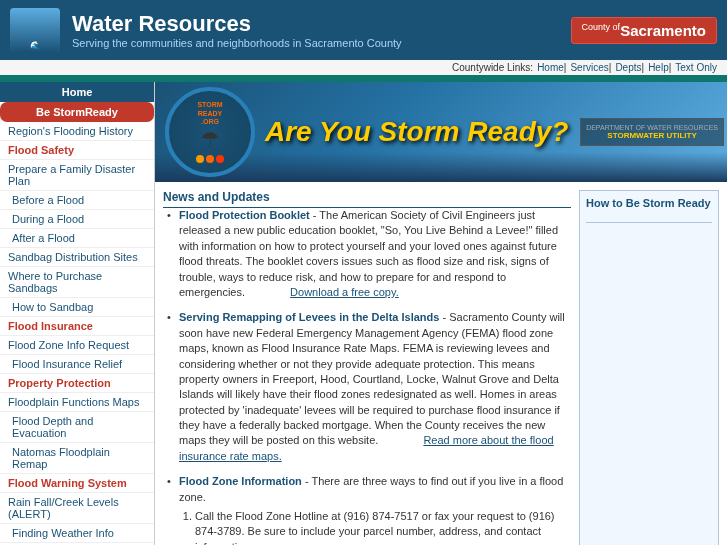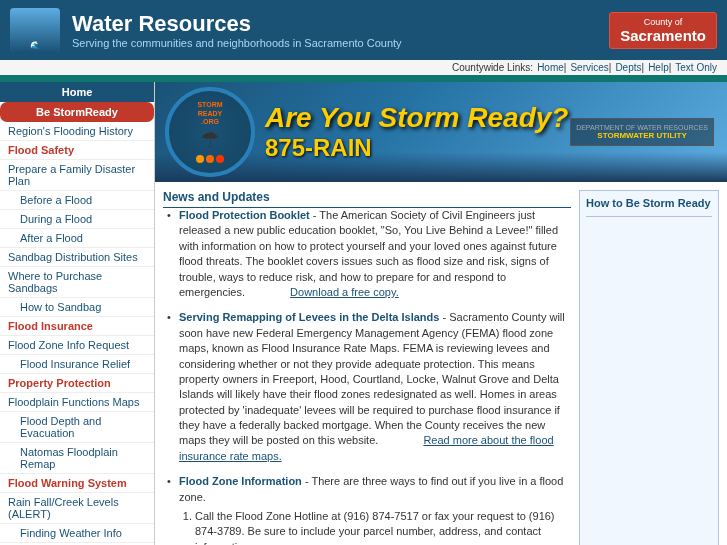--- a/index.html
+++ b/index.html
@@ -5,54 +5,54 @@
     * { margin: 0; padding: 0; box-sizing: border-box; }
     body { font-family: Arial, sans-serif; font-size: 11px; color: #333; background: #fff; width: 727px; }
     
     
     .header { background: #1a5276; display: flex; align-items: center; padding: 8px 10px; height: 60px; }
     .header-logo { width: 50px; height: 44px; background: #2980b9; border-radius: 4px; overflow: hidden; margin-right: 12px; }
     .header-title-area { flex: 1; }
     .header-title { color: #fff; font-size: 22px; font-weight: bold; }
     .header-subtitle { color: #aad4f5; font-size: 11px; }
     .county-badge { background: #c0392b; color: white; padding: 4px 10px; border-radius: 3px; font-size: 11px; font-weight: bold; border: 1px solid #e74c3c; }
-    .county-inner { display: flex; flex-direction: column; align-items: center; }
+    .county-inner { display: flex; flex-direction: row; align-items: flex-start; }
 
     
     .topbar { background: #f5f5f5; border-bottom: 7px solid #0f766e; padding: 2px 10px; font-size: 10px; color: #333; display: flex; justify-content: flex-end; }
     .topbar a { color: #1a5276; text-decoration: none; margin-left: 4px; }
 
     
     .layout { display: flex; }
 
     
     .sidebar { width: 155px; min-width: 155px; background: #fff; border-right: 1px solid #ccc; }
     .sidebar-home { background: #1a5276; color: white; padding: 4px 8px; font-weight: bold; font-size: 11px; cursor: pointer; text-align: center; }
     .sidebar-stormready { background: #c0392b; color: white; padding: 4px 8px; font-weight: bold; font-size: 11px; cursor: pointer; text-align: center; border-radius: 7px; }
     .sidebar-item { padding: 3px 8px; font-size: 11px; color: #1a5276; cursor: pointer; border-bottom: 1px solid #eee; text-decoration: none; display: block; }
     .sidebar-item.bold { font-weight: bold; color: #c0392b; }
-    .sidebar-item.subcategory { padding-left: 20px; }
+    .sidebar-item.subcategory { padding-left: 12px; }
 
     
     .main { flex: 1; display: flex; flex-direction: column; }
     .banner { position: relative; background: #1a4a8a; height: 100px; overflow: hidden; display: flex; align-items: center; }
     .banner-bg { position: absolute; top: 0; left: 0; right: 0; bottom: 0; background: linear-gradient(135deg, #1a5276 0%, #2471a3 40%, #5dade2 100%); }
     .banner-logo-circle { position: relative; z-index: 2; width: 90px; height: 90px; border-radius: 50%; background: radial-gradient(circle, #1a5276, #154360); border: 4px solid #2980b9; margin: 5px 10px; display: flex; align-items: center; justify-content: center; flex-direction: column; }
     .banner-text-area { position: relative; z-index: 2; flex: 1; }
     .banner-main-text { color: #ffcc00; font-size: 28px; font-weight: bold; font-style: italic; text-shadow: 2px 2px 4px #000; }
     .banner-phone { color: #ffcc00; font-size: 24px; font-weight: bold; text-shadow: 1px 1px 3px #000; }
-    .banner-dwr { position: relative; z-index: 2; background: rgba(0,0,0,0.4); padding: 5px; margin-right: 13px; text-align: center; border: 1px solid #555; }
+    .banner-dwr { position: relative; z-index: 2; background: rgba(0,0,0,0.4); padding: 5px; margin-right: 3px; text-align: center; border: 1px solid #555; }
     .banner-dwr-text { color: #aaa; font-size: 7px; }
     .banner-dwr-title { color: #ffcc00; font-size: 8px; font-weight: bold; }
 
     
     .content-wrap { display: flex; padding: 8px; gap: 8px; }
     .news-area { flex: 1; }
     .sidebar-right { width: 140px; background: #f0f7ff; border: 1px solid #b0c4de; padding: 6px; font-size: 10px; }
-    .sidebar-right-title { font-weight: bold; color: #1a5276; font-size: 11px; margin-bottom: 4px; border-bottom: 1px solid #b0c4de; padding-bottom: 7px; }
+    .sidebar-right-title { font-weight: bold; color: #1a5276; font-size: 11px; margin-bottom: 4px; border-bottom: 1px solid #b0c4de; padding-bottom: 13px; }
 
     .news-title { font-weight: bold; font-size: 12px; color: #1a5276; border-bottom: 1px solid #1a5276; margin-bottom: 0; padding-bottom: 3px; }
     .news-item { margin-bottom: 10px; padding-left: 16px; position: relative; font-size: 11px; line-height: 1.4; }
     .news-item::before { content: "•"; position: absolute; left: 4px; color: #333; }
     .news-item b { color: #1a5276; }
     .news-item a { color: #1a5276; margin-left: 42px; }
     .news-sublist { margin-left: 16px; margin-top: 4px; }
     .news-sublist li { margin-bottom: 3px; }
   </style>
 </head>
@@ -126,21 +126,20 @@
         <div style="font-size:22px;">☂</div>
         <div style="display:flex;gap:2px;margin-top:2px;">
           <div style="width:8px;height:8px;background:#ff9900;border-radius:50%;"></div>
           <div style="width:8px;height:8px;background:#ff6600;border-radius:50%;"></div>
           <div style="width:8px;height:8px;background:#ff3300;border-radius:50%;"></div>
         </div>
       </div>
 
       <div class="banner-text-area">
         <div class="banner-main-text">Are You Storm Ready?</div>
-        <div class="banner-phone">875-RAIN</div>
       </div>
 
       <div class="banner-dwr">
         <div class="banner-dwr-text">DEPARTMENT OF WATER RESOURCES</div>
         <div class="banner-dwr-title">STORMWATER UTILITY</div>
       </div>
     </div>
 
     <div class="content-wrap">
 

